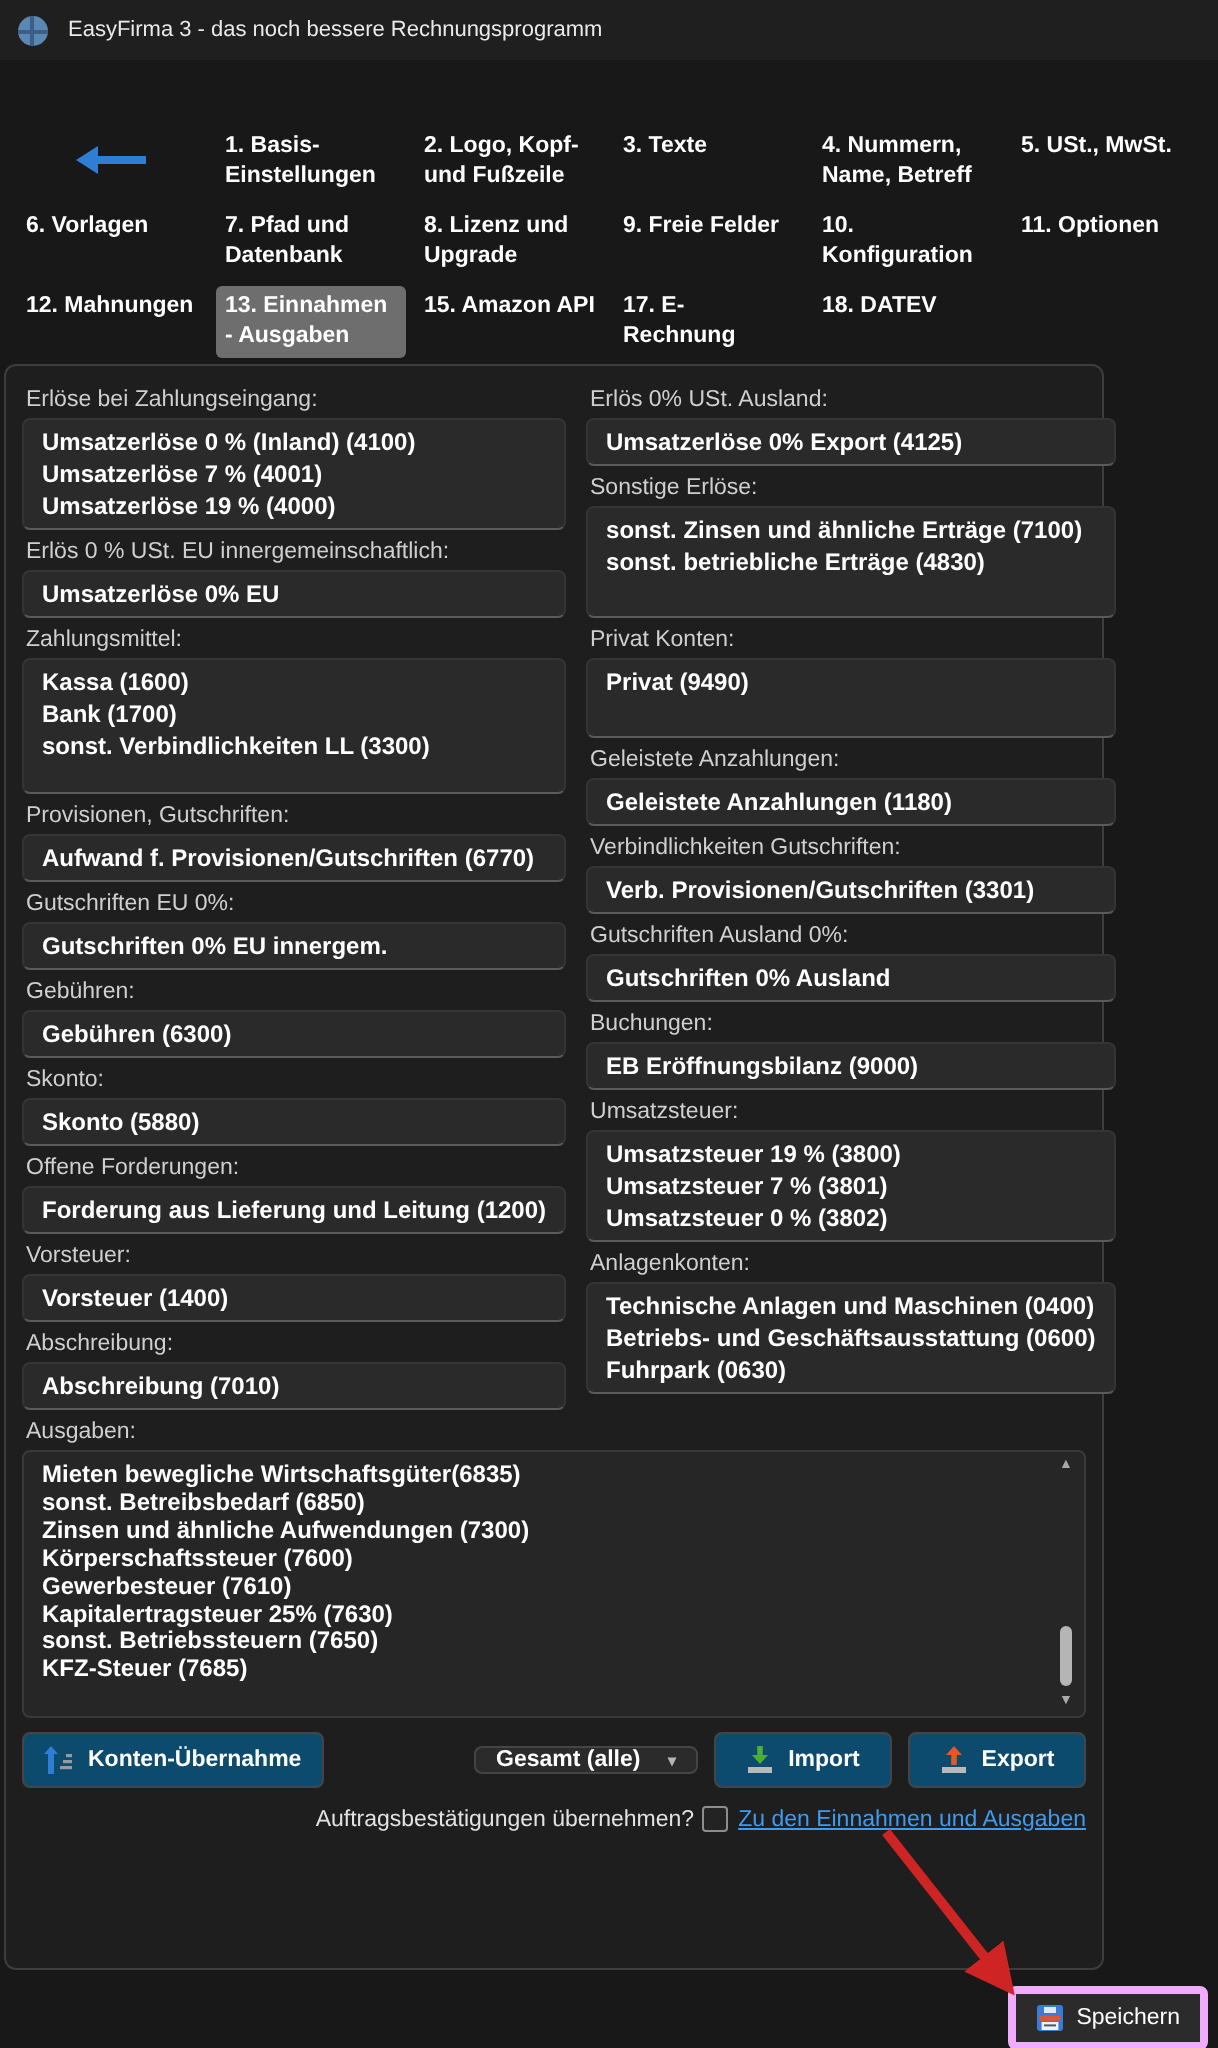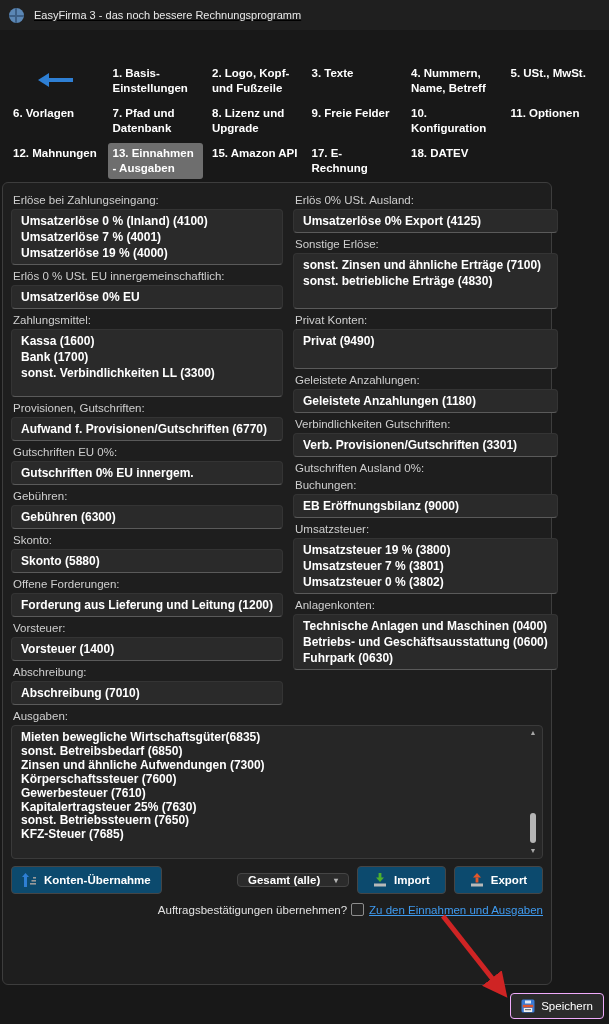--- a/index.html
+++ b/index.html
@@ -1,20 +1,20 @@
 <!DOCTYPE html>
 <html><head>
 <meta charset="utf-8">
 <style>
   * { margin:0; padding:0; box-sizing:border-box; }
   html,body { width:609px; height:1024px; background:#181818; overflow:hidden;
               font-family:"Liberation Sans", sans-serif; }
 
   
-  .titlebar { height:30px; background:#1f1f1f; display:flex; align-items:center; padding:0 9px;text-decoration:underline; }
+  .titlebar { height:30px; background:#1f1f1f; display:flex; align-items:center; padding:0 9px; }
   .app-icon { width:15px; height:15px; border-radius:50%; background:#5b87b5; position:relative; overflow:hidden; flex:0 0 auto; }
   .app-icon::before { content:""; position:absolute; left:6px; top:0; width:2px; height:15px; background:#3c5f86; }
   .app-icon::after  { content:""; position:absolute; left:0; top:7px; width:15px; height:2px; background:#3c5f86; }
   .titlebar .wtitle { color:#eaeaea; font-size:11px; margin-left:10px; }
 
   
   .tabs { margin:30px 8px 0 8px; display:grid; grid-template-columns:repeat(6,1fr); grid-auto-rows:40px; column-gap:4px; }
   .tabcell { display:flex; align-items:flex-start; padding-top:3px; }
   .tab { color:#ffffff; font-size:11.5px; font-weight:700; line-height:1.32; padding:3px 5px; border-radius:3px; cursor:default; }
   .tab.selected { background:#6e6e6e; }
@@ -60,21 +60,21 @@
 
   
   .confirm { display:flex; align-items:center; justify-content:flex-end; margin-top:9px; font-size:11.5px; }
   .confirm .q { color:#e2e2e2; }
   .checkbox { width:13px; height:13px; border:1px solid #8d8d8d; border-radius:2px; background:#232323; margin:0 5px 0 4px; flex:0 0 auto; }
   .linktext { color:#3f9bf0; text-decoration:underline; }
 
   
   .footer { position:absolute; left:0; top:985px; width:609px; height:39px; }
   .savebtn { position:absolute; right:5px; top:8px; display:flex; align-items:center; gap:6px;
-             background:#2b2b2b; border:1px solid #f0abfc; border-radius:4px;
+             background:#2b2b2b; border:4px solid #f0abfc; border-radius:4px;
              color:#ffffff; font-size:11.5px; padding:5px 10px; }
 
   .annot { position:absolute; left:425px; top:900px; pointer-events:none; z-index:9; }
 </style>
 </head>
 <body>
 
 <div class="titlebar">
   <div class="app-icon"></div>
   <div class="wtitle">EasyFirma 3 - das noch bessere Rechnungsprogramm</div>
@@ -234,20 +234,23 @@
         </div>
       </div>
       <div>
         <div class="flabel">Verbindlichkeiten Gutschriften:</div>
         <div class="fbox">
           <div>Verb. Provisionen/Gutschriften (3301)</div>
         </div>
       </div>
       <div>
         <div class="flabel">Gutschriften Ausland 0%:</div>
+        <div class="fbox">
+          <div>Gutschriften 0% Ausland</div>
+        </div>
       </div>
       <div>
         <div class="flabel">Buchungen:</div>
         <div class="fbox">
           <div>EB Eröffnungsbilanz (9000)</div>
         </div>
       </div>
       <div>
         <div class="flabel">Umsatzsteuer:</div>
         <div class="fbox">

